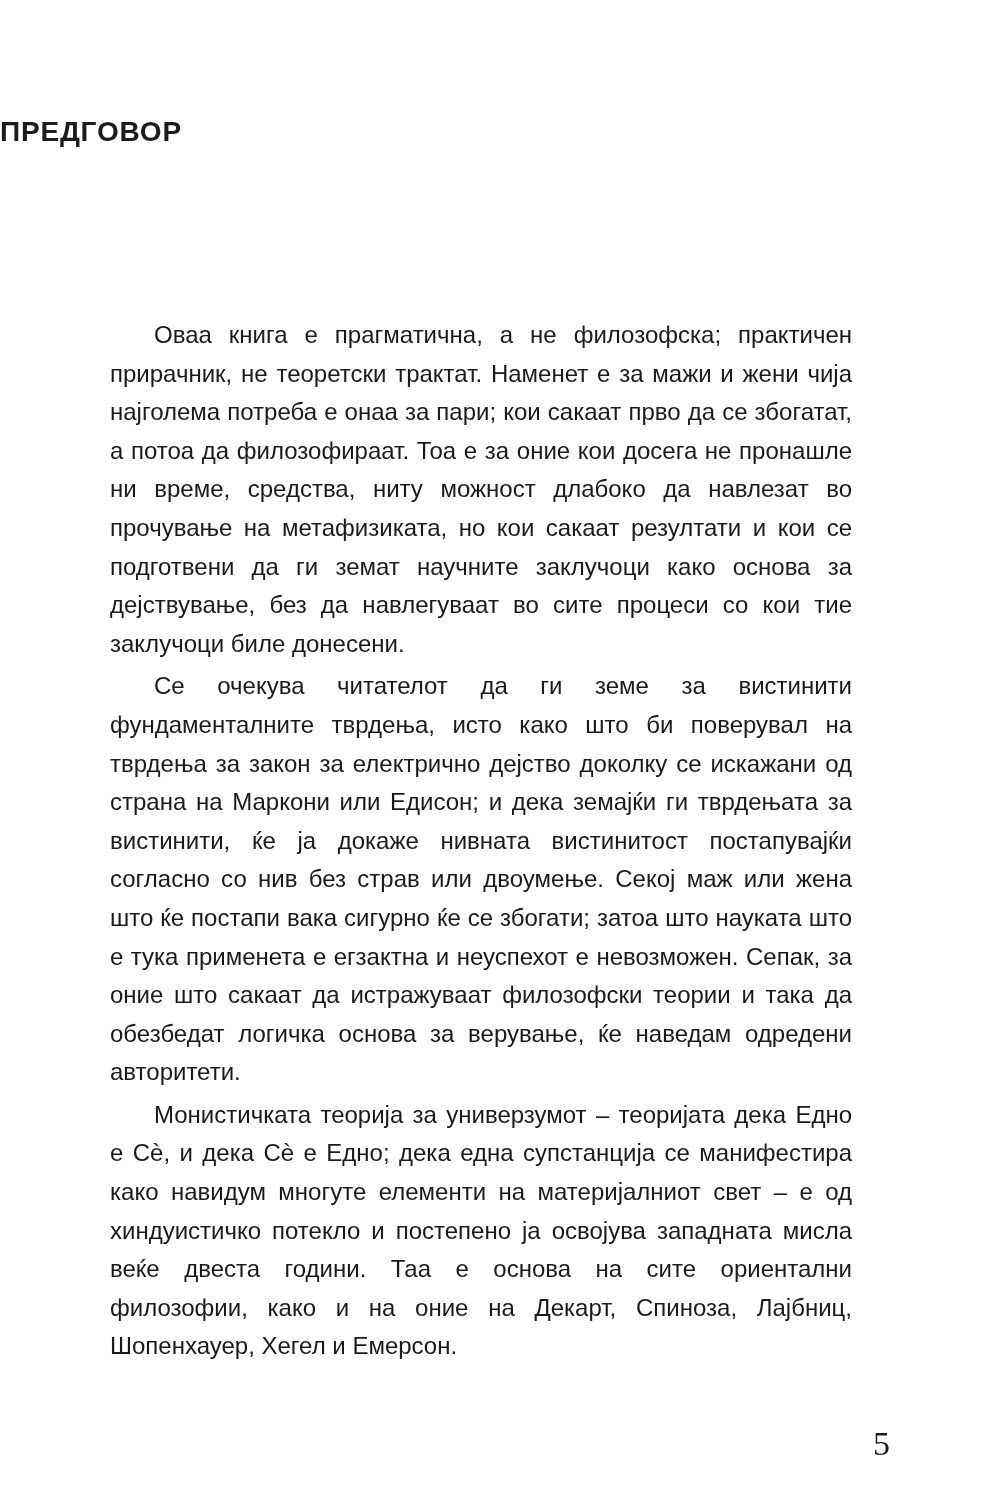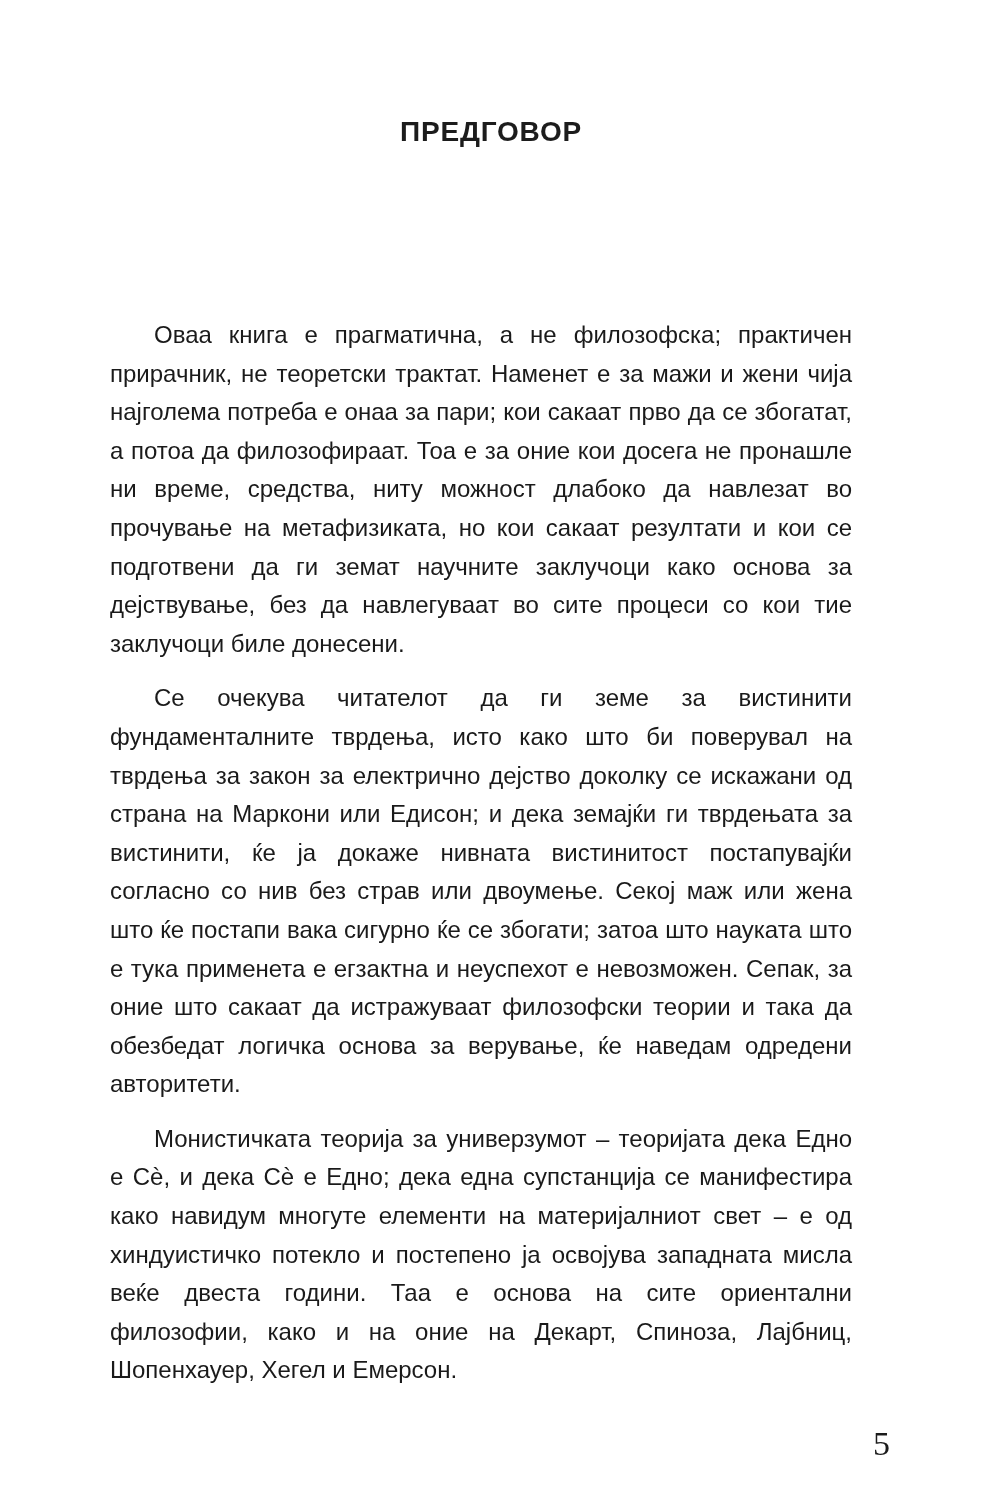--- a/index.html
+++ b/index.html
@@ -17,21 +17,21 @@
     color: #1a1a1a;
     -webkit-font-smoothing: antialiased;
   }
 
   
   .chapter-title {
     position: absolute;
     left: 0;
     top: 96px;
     width: 982px;
-    text-align: center;
+    text-align: left;
     font-size: 28px;
     font-weight: 700;
     letter-spacing: 0.8px;
     line-height: 34px;
     color: #1c1c1c;
   }
 
   
   .body-block {
     position: absolute;
@@ -44,21 +44,21 @@
     text-indent: 44px;
     text-align: justify;
     font-size: 24px;
     line-height: 38.6px;
     color: #1a1a1a;
     hyphens: none;
     word-spacing: 0px;
   }
   
   .body-par + .body-par {
-    margin-top: 16px;
+    margin-top: 4px;
   }
 
   
   .folio {
     position: absolute;
     right: 92px;
     top: 1424px;
     font-family: "Liberation Serif", "DejaVu Serif", serif;
     font-size: 34px;
     line-height: 40px;

